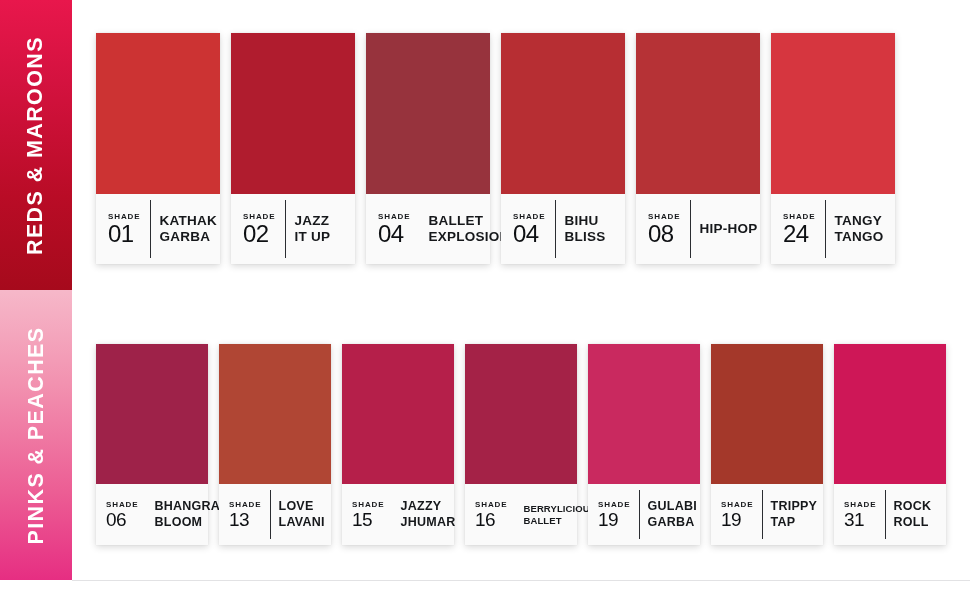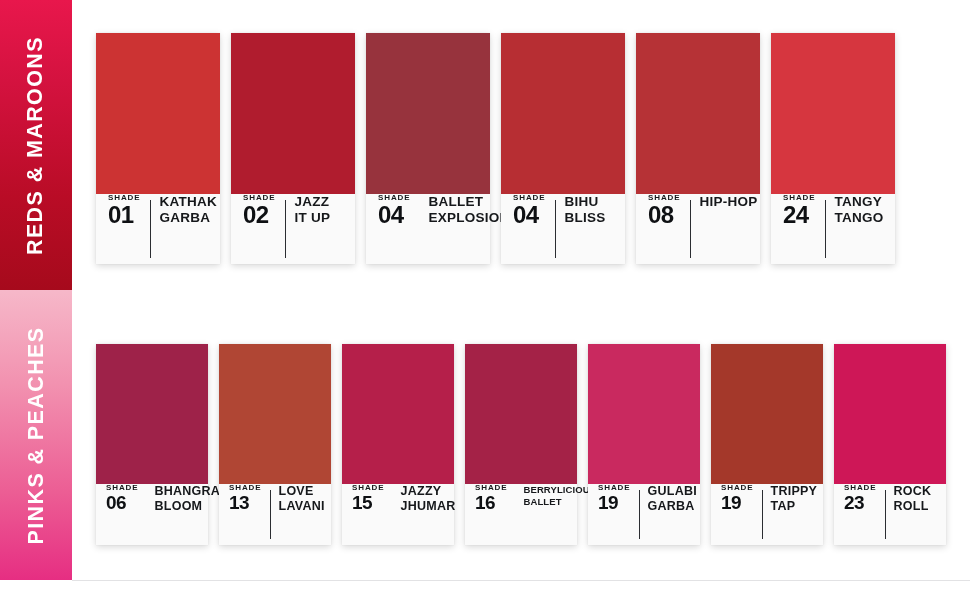--- a/index.html
+++ b/index.html
@@ -89,39 +89,39 @@
     flex-direction: column;
     box-sizing: border-box;
   }
   .card .chip {
     width: 100%;
     flex: 0 0 auto;
   }
   .card .meta {
     flex: 1 1 auto;
     display: flex;
-    align-items: flex-start;
+    align-items: center;
     padding-left: 12px;
   }
   .shade-col {
     display: flex;
     flex-direction: column;
     align-items: flex-start;
     line-height: 1;
   }
   .shade-word {
     font-size: 8px;
     font-weight: bold;
     letter-spacing: 0.9px;
     color: #16181B;
     margin-bottom: 1px;
   }
   .shade-num {
     font-size: 24px;
-    font-weight: bold;
+    font-weight: normal;
     letter-spacing: -0.5px;
     color: #0E1013;
   }
   .vrule {
     width: 1px;
     align-self: stretch;
     background: #2B2D31;
     margin: 6px 9px 6px 9px;
   }
   .name {
@@ -322,21 +322,21 @@
         <div class="name">TRIPPY
 TAP</div>
       </div>
     </div>
 
     <div class="card">
       <div class="chip" style="background:#CE1757;"></div>
       <div class="meta">
         <div class="shade-col">
           <span class="shade-word">SHADE</span>
-          <span class="shade-num">23</span>
+          <span class="shade-num">31</span>
         </div>
         <div class="vrule"></div>
         <div class="name">ROCK
 ROLL</div>
       </div>
     </div>
 
   </div>
 
   <div id="bottom-rule"></div>

